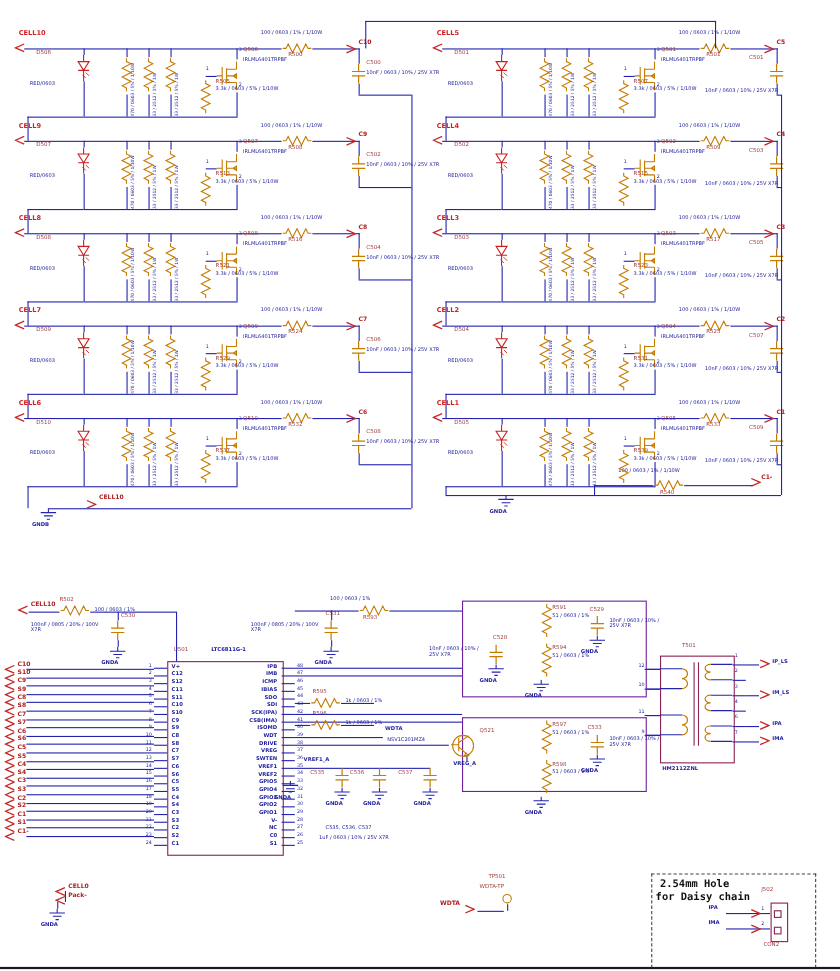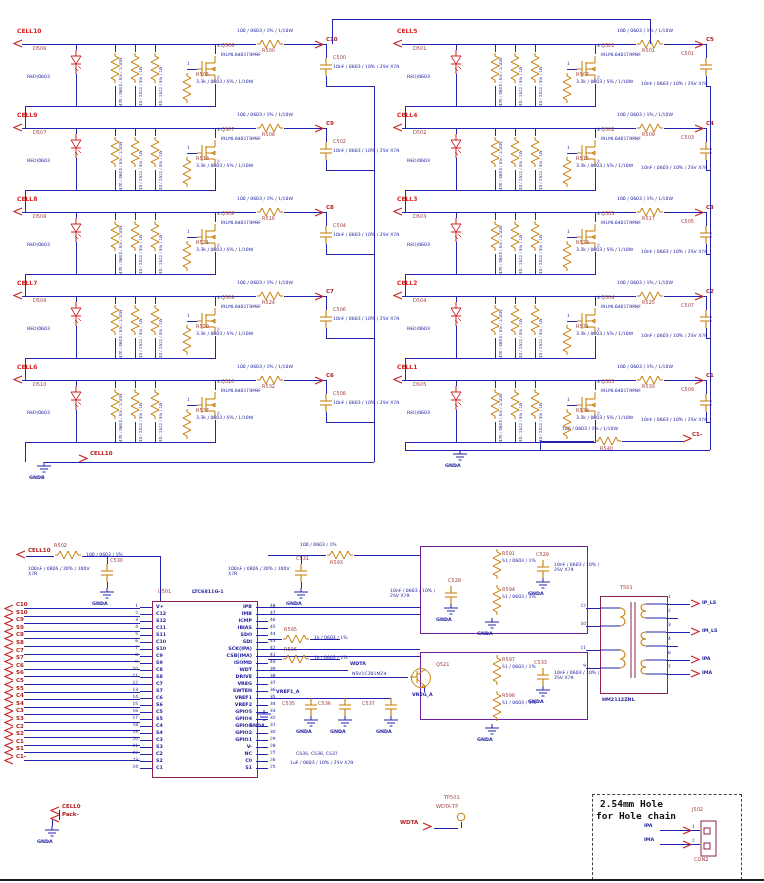--- a/index.html
+++ b/index.html
@@ -75,21 +75,21 @@
   <span class="t ref" style="left:318px;top:701px">C536</span>
   <span class="t ref" style="left:362px;top:701px">C537</span>
   <span class="t val" style="left:296px;top:752px">C535, C536, C537</span>
   <span class="t val" style="left:290px;top:761px">1uF / 0603 / 10% / 25V X7R</span>
   <span class="t ref" style="left:620px;top:585px">T501</span>
   <span class="t pname" style="left:602px;top:697px">HM2112ZNL</span>
   <span class="t ref" style="left:444px;top:795px">TP501</span>
   <span class="t ref" style="left:436px;top:804px">WDTA-TP</span>
   <span class="t net" style="left:400px;top:820px">WDTA</span>
   <span class="t big" style="left:600px;top:799px">2.54mm Hole</span>
-  <span class="t big" style="left:596px;top:811px">for Hole chain</span>
+  <span class="t big" style="left:596px;top:811px">for Daisy chain</span>
   <span class="t ref" style="left:692px;top:807px">J502</span>
   <span class="t pname" style="left:644px;top:823px">IPA</span>
   <span class="t pname" style="left:644px;top:837px">IMA</span>
   <span class="t pn" style="left:692px;top:825px">1</span>
   <span class="t pn" style="left:692px;top:839px">2</span>
   <span class="t ref" style="left:694px;top:857px">CON2</span>
   <span class="t net" style="left:62px;top:804px">CELL0</span>
   <span class="t net" style="left:62px;top:812px">Pack-</span>
   <span class="t ref" style="left:600px;top:446px">R540</span>
   <span class="t val" style="left:562px;top:427px;width:85px">100 / 0603 / 1% / 1/10W</span>

